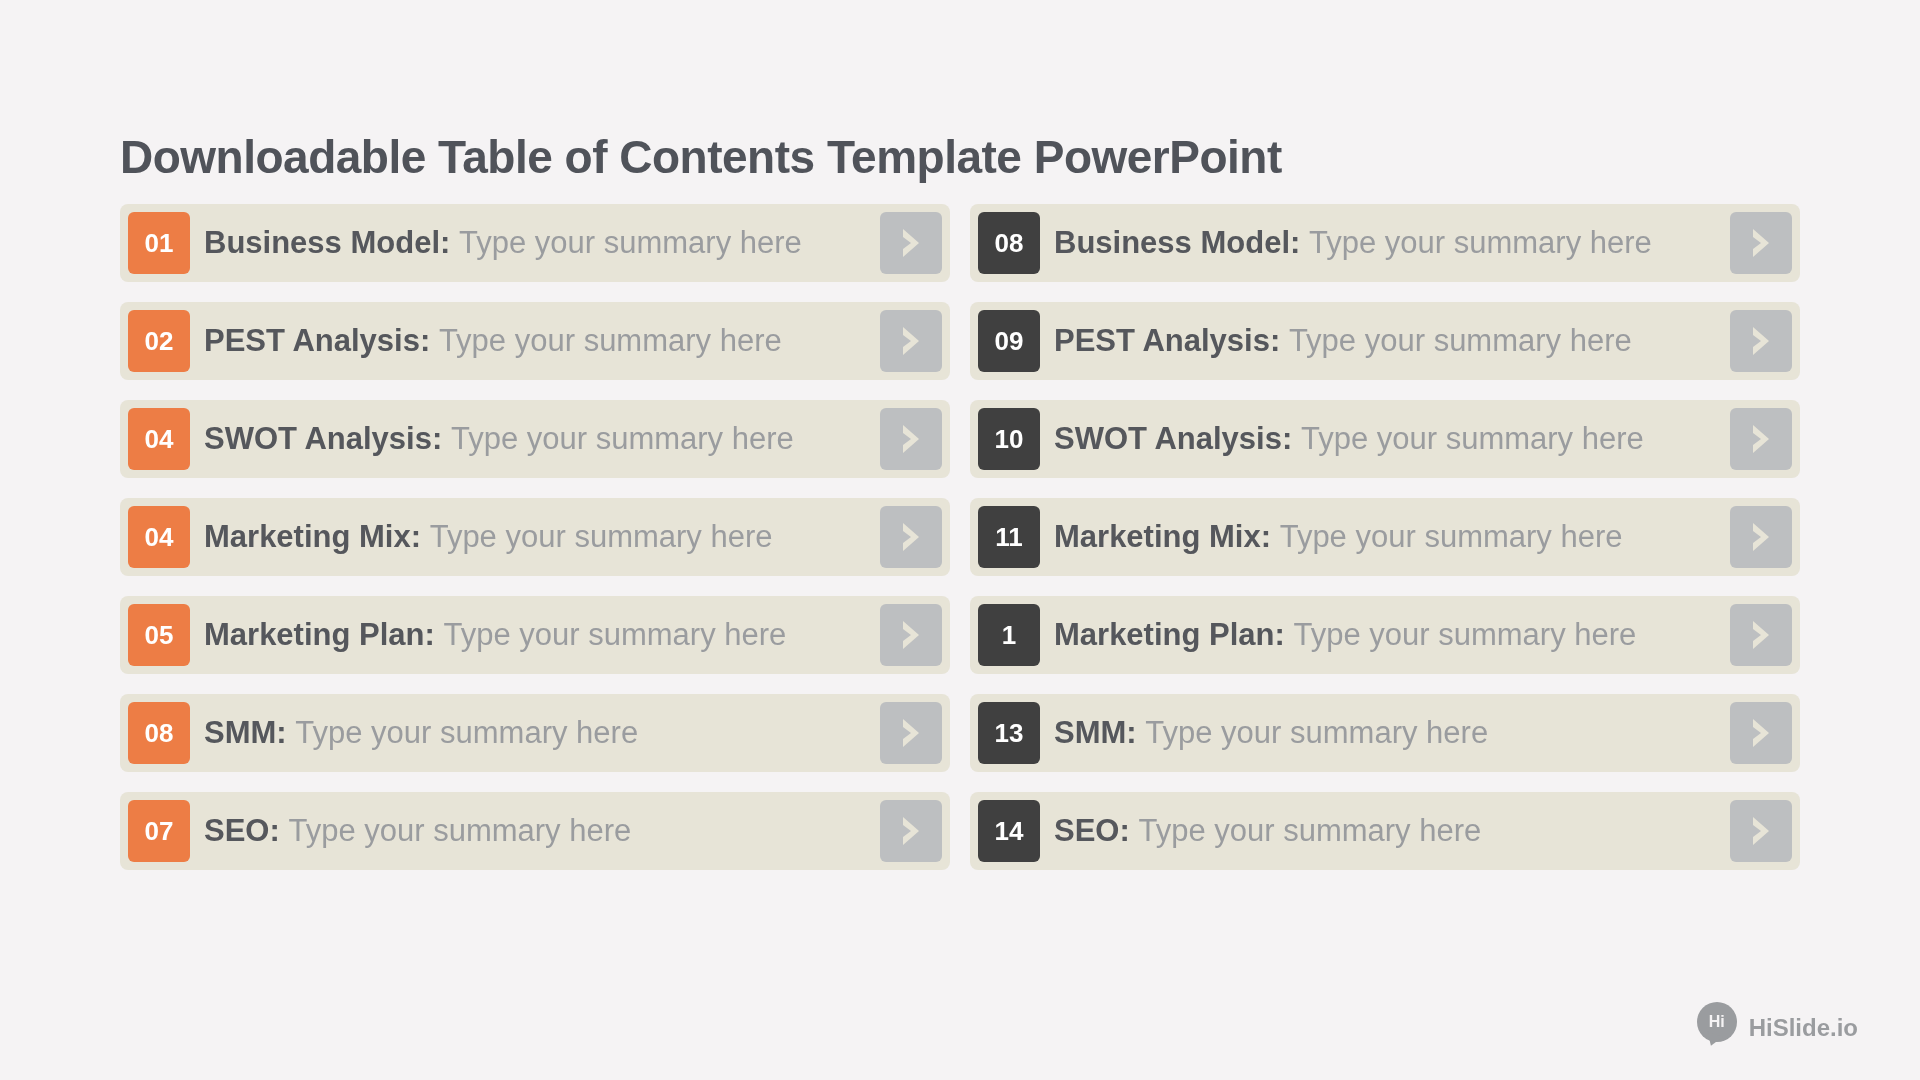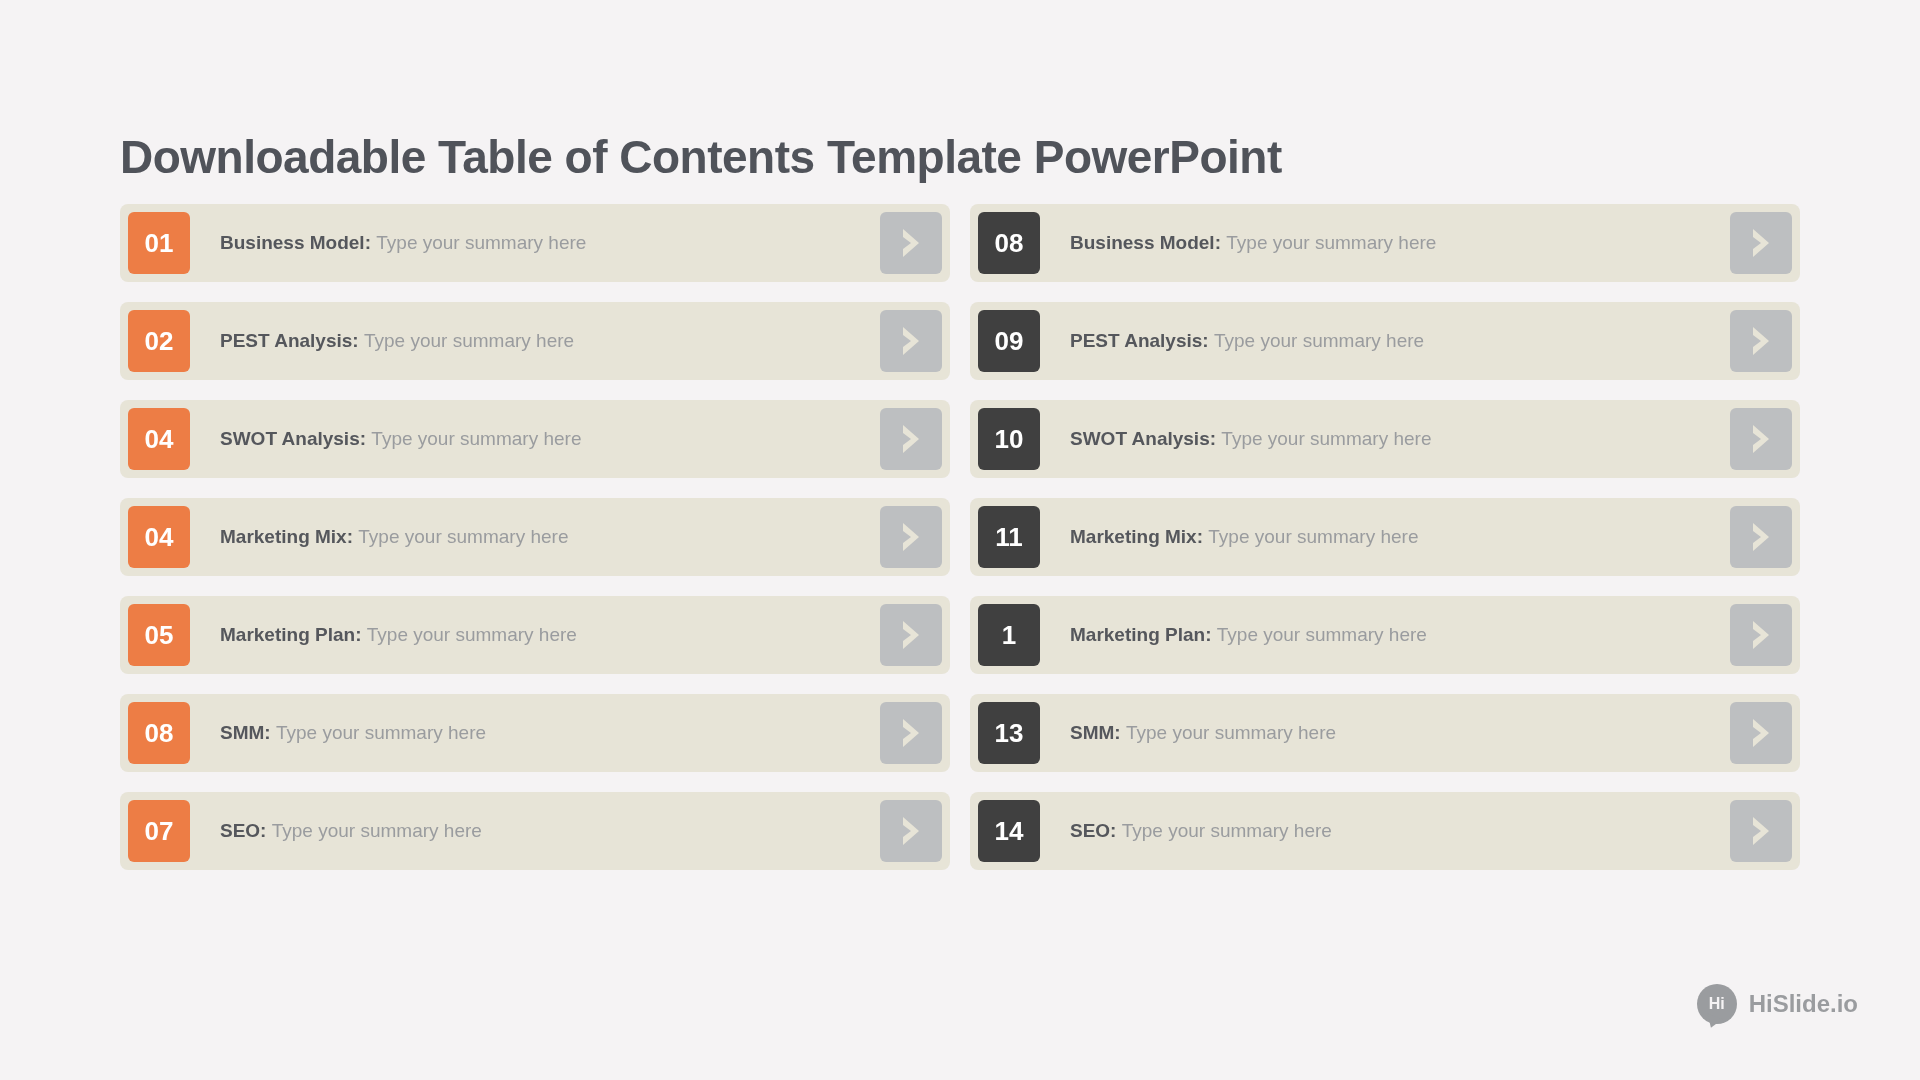--- a/index.html
+++ b/index.html
@@ -50,22 +50,22 @@
     color: #ffffff;
     font-size: 26px;
     font-weight: 600;
     flex-shrink: 0;
     font-variant-numeric: lining-nums;
   }
   .num.orange { background: #ed7d45; }
   .num.purple { background: #404040; }
   .text {
     flex: 1;
-    padding-left: 30px;
-    font-size: 19px;
+    padding-left: 14px;
+    font-size: 31px;
     font-weight: 600;
     white-space: nowrap;
     overflow: hidden;
   }
   .label { color: #55575c; }
   .summary { color: #9a9c9f; font-weight: 500; }
   .chev {
     width: 62px;
     height: 62px;
     border-radius: 6px;
@@ -73,23 +73,23 @@
     display: flex;
     align-items: center;
     justify-content: center;
     flex-shrink: 0;
   }
   .chev svg { width: 20px; height: 28px; display:block; }
   .chev svg path { fill: #e7e4d7; }
   .brand {
     position: absolute;
     right: 62px;
-    bottom: 56px;
-    display: flex;
-    align-items: center;
+    bottom: 38px;
+    display: flex;
+    align-items: flex-end;
     gap: 12px;
     color: #9a9c9f;
     font-size: 24px;
     font-weight: 600;
   }
   .brand-bubble {
     width: 40px; height: 40px; position: relative;
   }
   .brand-bubble .circle {
     width: 40px; height: 40px; border-radius: 50%; background:#9a9c9f;

